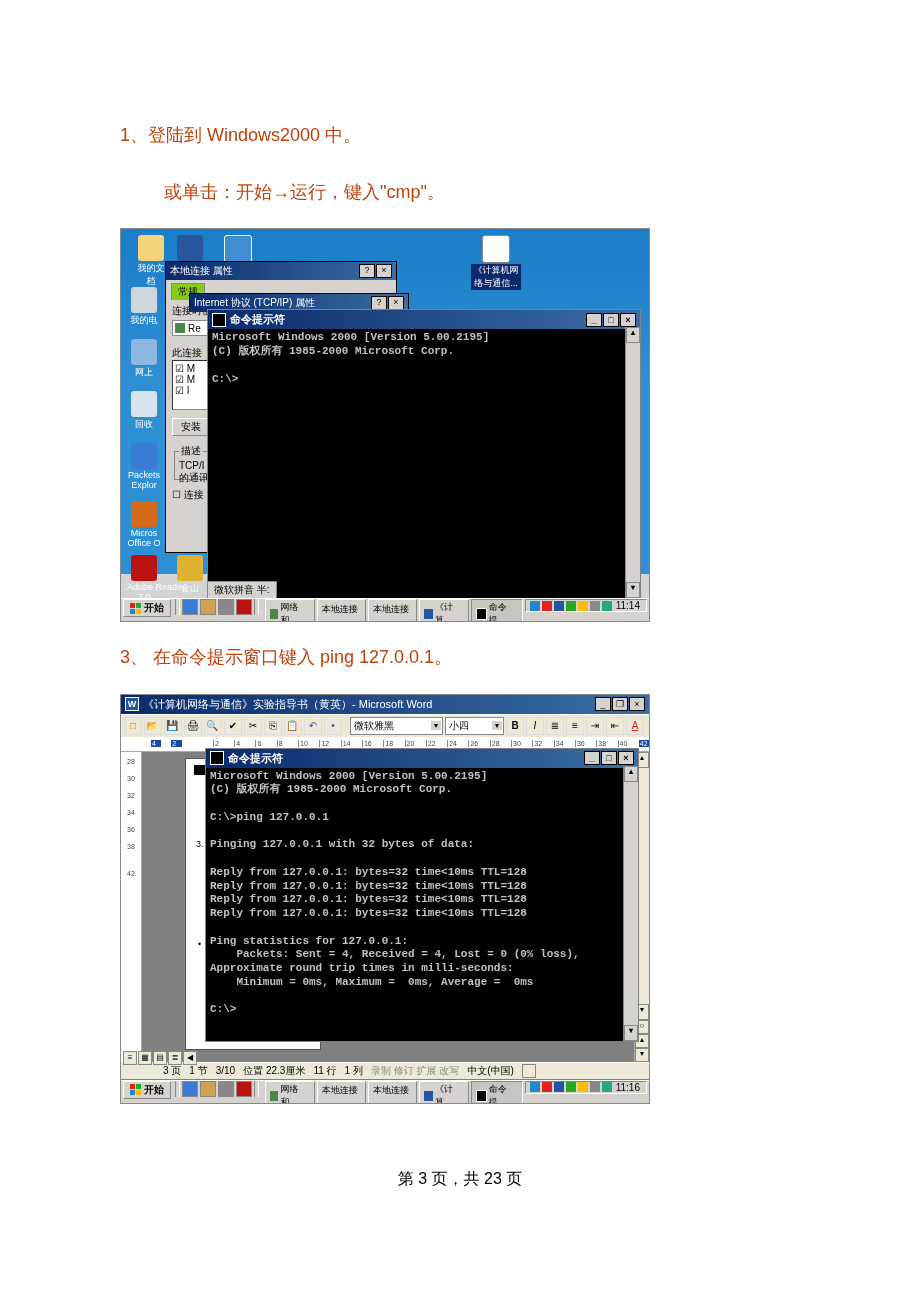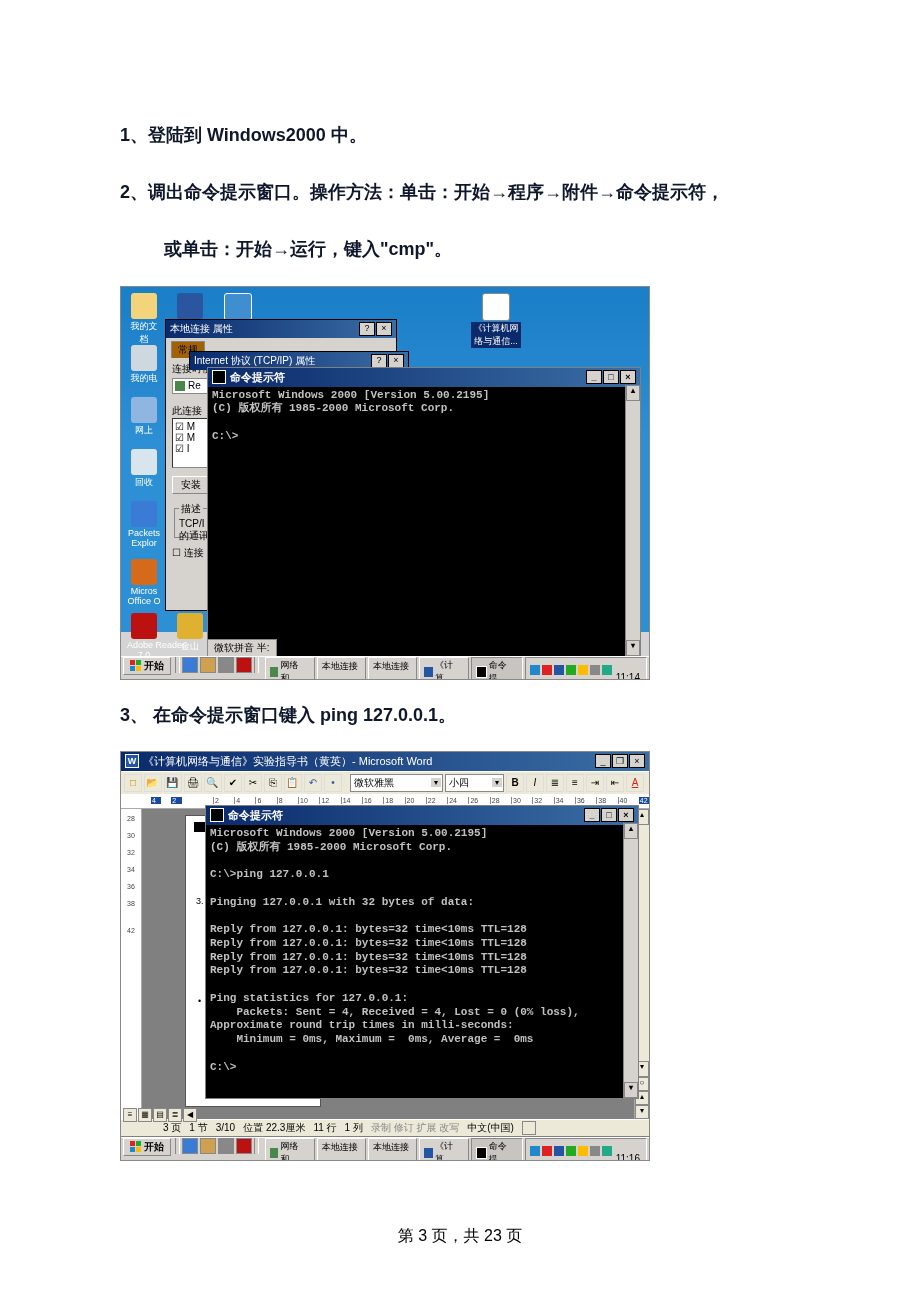--- a/index.html
+++ b/index.html
@@ -10,22 +10,21 @@
     width: 920px;
   }
   .page {
     padding: 100px 120px 40px 120px;
     box-sizing: border-box;
   }
   .para {
     font-size: 18px;
     line-height: 2.4;
     margin: 14px 0;
-    color: #0f172a;
-    font-weight: bold;
+    color: #c2410c;
   }
   .indent {
     padding-left: 44px;
   }
 
   
   .shot1 {
     width: 528px;
     height: 392px;
     margin: 4px 0 14px 0;
@@ -53,21 +52,21 @@
     position: absolute;
     background: #d6d3ce;
     border: 1px solid #000;
   }
   .dlg .tb {
     background: linear-gradient(90deg,#0a2a6b,#3b6ea5);
     color:#fff; font-size:10px; padding:2px 4px;
     display:flex; justify-content:space-between;
   }
   .dlg .body { padding:4px 6px; font-size:10px; color:#000; }
-  .tab { display:inline-block; background:#a16207; border:1px solid #888; border-bottom:none; padding:1px 6px; font-size:10px; margin-left:2px;}
+  .tab { display:inline-block; background:#84cc16; border:1px solid #888; border-bottom:none; padding:1px 6px; font-size:10px; margin-left:2px;}
   .btn {
     display:inline-block; background:#d6d3ce; border:1px solid #888;
     border-top-color:#fff; border-left-color:#fff;
     font-size:10px; padding:1px 8px; margin:2px 0;
   }
   .chk::before { content:"☑ "; }
 
   .cmdwin {
     position: absolute;
     background: #000;
@@ -127,21 +126,21 @@
   .taskbar1 .ql { display:flex; gap:2px; }
   .taskbar1 .ql span { width:14px;height:14px;border:1px solid #888;}
   .taskbar1 .tasks { display:flex; gap:2px; margin-left:4px; flex:1; overflow:hidden;}
   .taskbar1 .tasks .task {
     border:1px solid #888;border-top-color:#fff;border-left-color:#fff;
     padding:1px 4px; font-size:9px; display:flex;align-items:center;gap:2px;
   }
   .taskbar1 .tasks .task.active { border-top-color:#888;border-left-color:#888;border-bottom-color:#fff;border-right-color:#fff; background:#c8c5c0;}
   .taskbar1 .tray { display:flex;align-items:center;gap:2px; padding:0 4px; border:1px solid #888; border-top-color:#888;border-left-color:#888;border-bottom-color:#fff;border-right-color:#fff; margin:0 2px;}
   .taskbar1 .tray .ti { width:10px;height:10px; }
-  .taskbar1 .clock { font-size:10px; padding:0 2px;margin-top:14px; }
+  .taskbar1 .clock { font-size:10px; padding:0 2px; }
 
   
   .shot2 {
     width: 528px;
     height: 408px;
     margin: 4px 0 40px 0;
     border:1px solid #888;
     position:relative;
     overflow:hidden;
     background:#808080;
@@ -201,26 +200,25 @@
     font-size:16px;
     margin-top:65px;
   }
 </style>
 </head>
 <body>
 
 <div class="page">
 
   <div class="para">1、登陆到 Windows2000 中。</div>
-  <div class="para">2、调出命令提示窗口。操作方法：单击：开始→程序→附件→命令提示符，</div>
   <div class="para indent">或单击：开始→运行，键入"cmp"。</div>
 
   <div class="shot1">
 
-    <div class="desk-icon" style="left:6px;top:6px">
+    <div class="desk-icon" style="left:13px;top:6px">
       <div class="ic" style="background:#f3d47a"></div>
       <div>我的文档</div>
     </div>
     <div class="desk-icon" style="left:6px;top:58px">
       <div class="ic" style="background:#cfd7df"></div>
       <div>我的电</div>
     </div>
     <div class="desk-icon" style="left:6px;top:110px">
       <div class="ic" style="background:#8fb6e0"></div>
       <div>网上</div>

